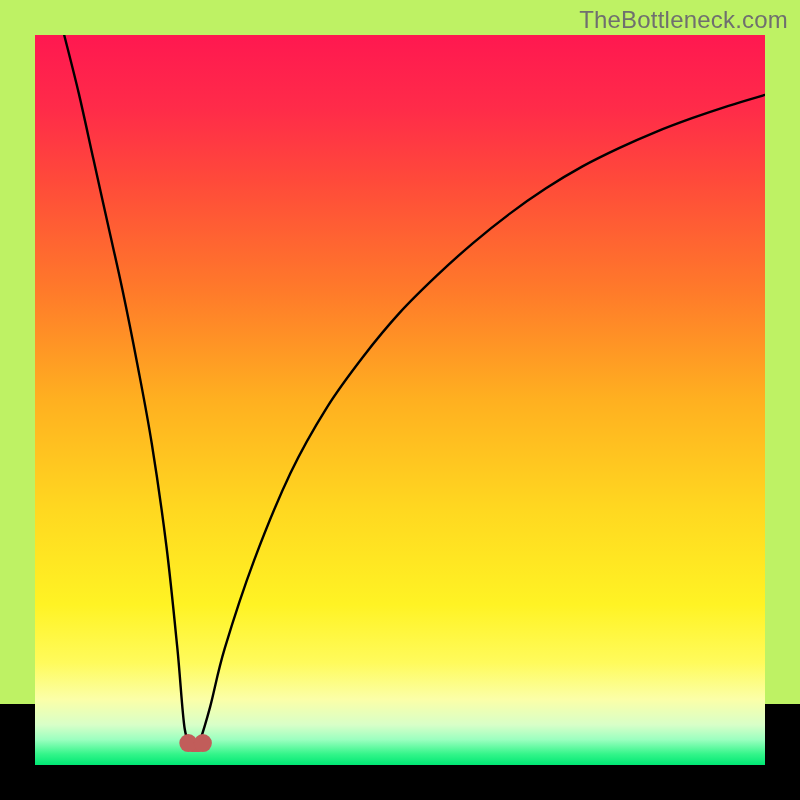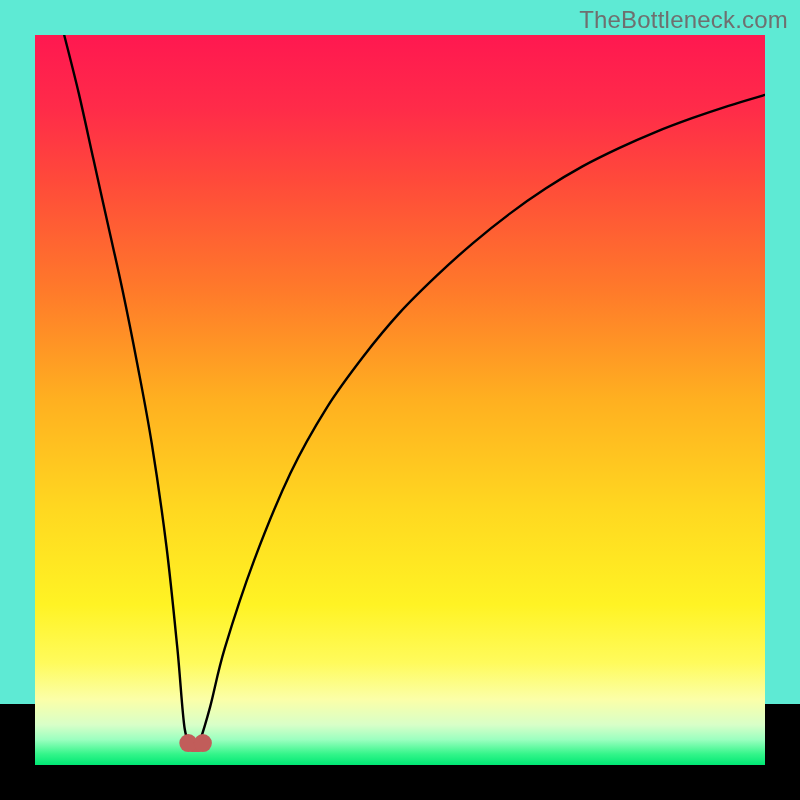--- a/index.html
+++ b/index.html
@@ -10,21 +10,21 @@
     overflow: hidden;
     background: #000;
     font-family: Arial, Helvetica, sans-serif;
   }
   .frame {
     position: absolute;
     left: 0;
     top: 0;
     width: 800px;
     height: 704px;
-    background: #5eead4;
+    background: #bef264;
   }
   .plot-area {
     position: absolute;
     left: 35px;
     top: 35px;
     width: 730px;
     height: 730px;
     overflow: hidden;
   }
   .gradient {

